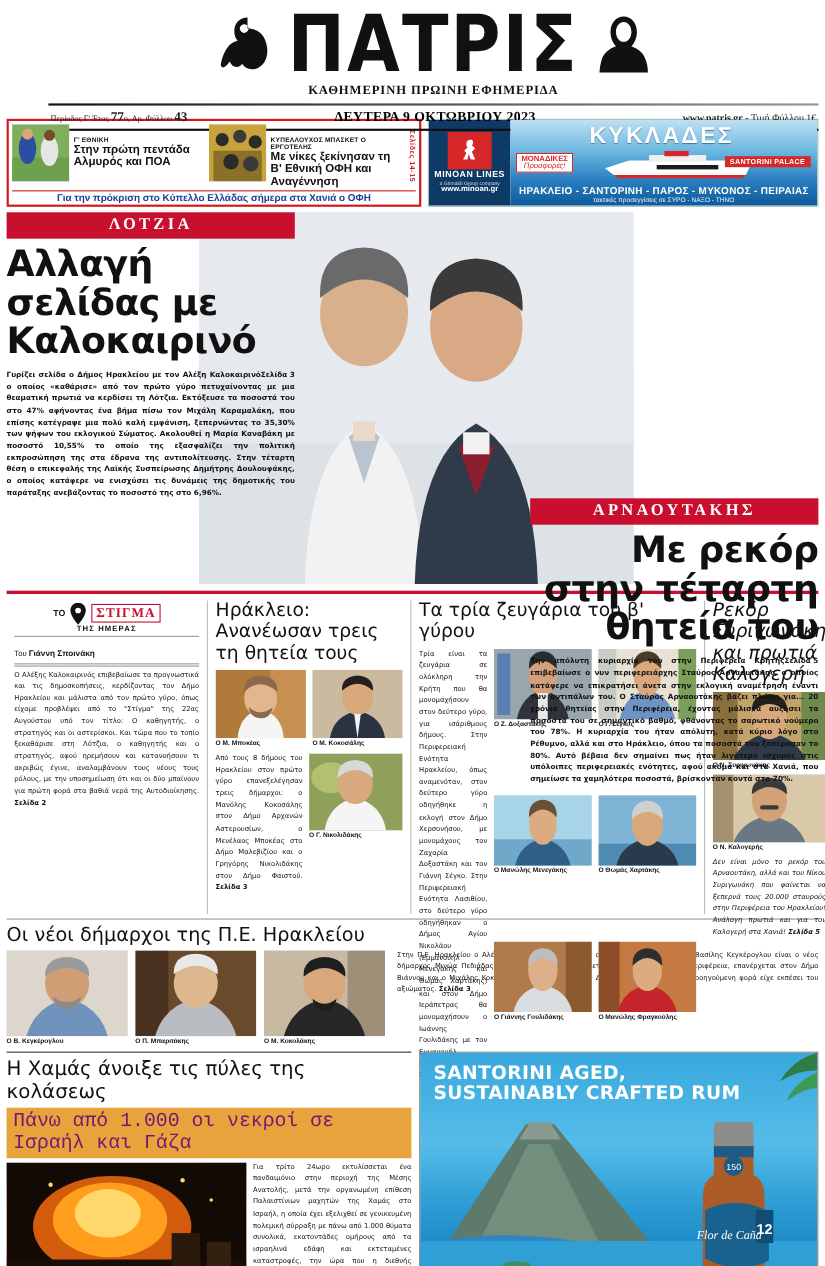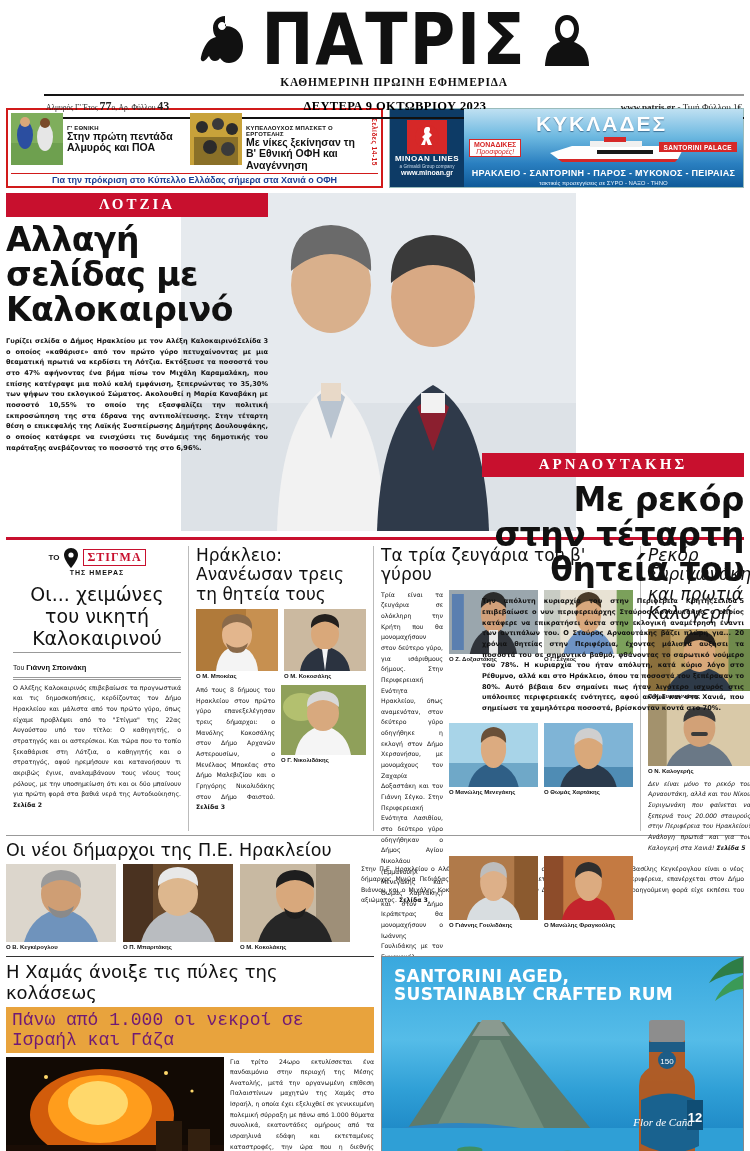--- a/index.html
+++ b/index.html
@@ -235,21 +235,21 @@
       <span class="head-face">
         <svg width="52" height="56" viewBox="0 0 52 56">
           <path fill="#111" d="M26 3c-7 0-12 6-12 14 0 5 2 10 5 13-6 2-11 6-13 12-1 4-2 8-2 12h44c0-5-1-10-3-14-2-5-7-8-12-10 3-3 5-8 5-13 0-8-5-14-12-14zm0 5c4 0 7 4 7 9s-3 9-7 9-7-4-7-9 3-9 7-9z"></path>
         </svg>
       </span>
     </div>
     <div class="masthead-sub">ΚΑΘΗΜΕΡΙΝΗ ΠΡΩΙΝΗ ΕΦΗΜΕΡΙΔΑ</div>
     <div class="mast-rule"></div>
     <div class="mast-info">
       <div class="left">
-        <span>Αλμυρός Γ' Έτος</span>
+        <span>Περίοδος Γ' Έτος</span>
         <b class="big">77</b><span>ο, Αρ. Φύλλου</span>
         <b class="big">43</b>
       </div>
       <div class="center">ΔΕΥΤΕΡΑ 9 ΟΚΤΩΒΡΙΟΥ 2023</div>
       <div class="right">
         <b>www.patris.gr</b>
         <span>- Τιμή Φύλλου 1€</span>
       </div>
     </div>
     <div class="mast-rule2"></div>
@@ -374,21 +374,20 @@
     <div class="col c1">
       <div class="stigma-logo">
         <span class="stigma-to">ΤΟ</span>
         <svg class="stigma-pin" viewBox="0 0 16 20">
           <path fill="#111" d="M8 0C4 0 1 3 1 7c0 5 7 13 7 13s7-8 7-13c0-4-3-7-7-7z"></path>
           <circle cx="8" cy="7" r="2.6" fill="#fff"></circle>
         </svg>
         <span class="stigma-word">ΣΤΙΓΜΑ</span>
       </div>
       <div class="stigma-day">ΤΗΣ ΗΜΕΡΑΣ</div>
-      <div class="stigma-head">Οι... χειμώνες του νικητή Καλοκαιρινού</div>
       <div class="hr-thin"></div>
       <div class="byline">
         <span>Του</span>
         <b>Γιάννη Σποινάκη</b>
       </div>
       <div class="hr-dbl"></div>
       <div class="body-sm">
         <span>Ο Αλέξης Καλοκαιρινός επιβεβαίωσε τα προγνωστικά και τις δημοσκοπήσεις, κερδίζοντας τον Δήμο Ηρακλείου και μάλιστα από τον πρώτο γύρο, όπως είχαμε προβλέψει από το "Στίγμα" της 22ας Αυγούστου υπό τον τίτλο: Ο καθηγητής, ο στρατηγός και οι αστερίσκοι. Και τώρα που το τοπίο ξεκαθάρισε στη Λότζια, ο καθηγητής και ο στρατηγός, αφού ηρεμήσουν και κατανοήσουν τι ακριβώς έγινε, αναλαμβάνουν τους νέους τους ρόλους, με την υποσημείωση ότι και οι δύο μπαίνουν για πρώτη φορά στα βαθιά νερά της Αυτοδιοίκησης.</span>
         <b class="pg">Σελίδα 2</b>
       </div>

